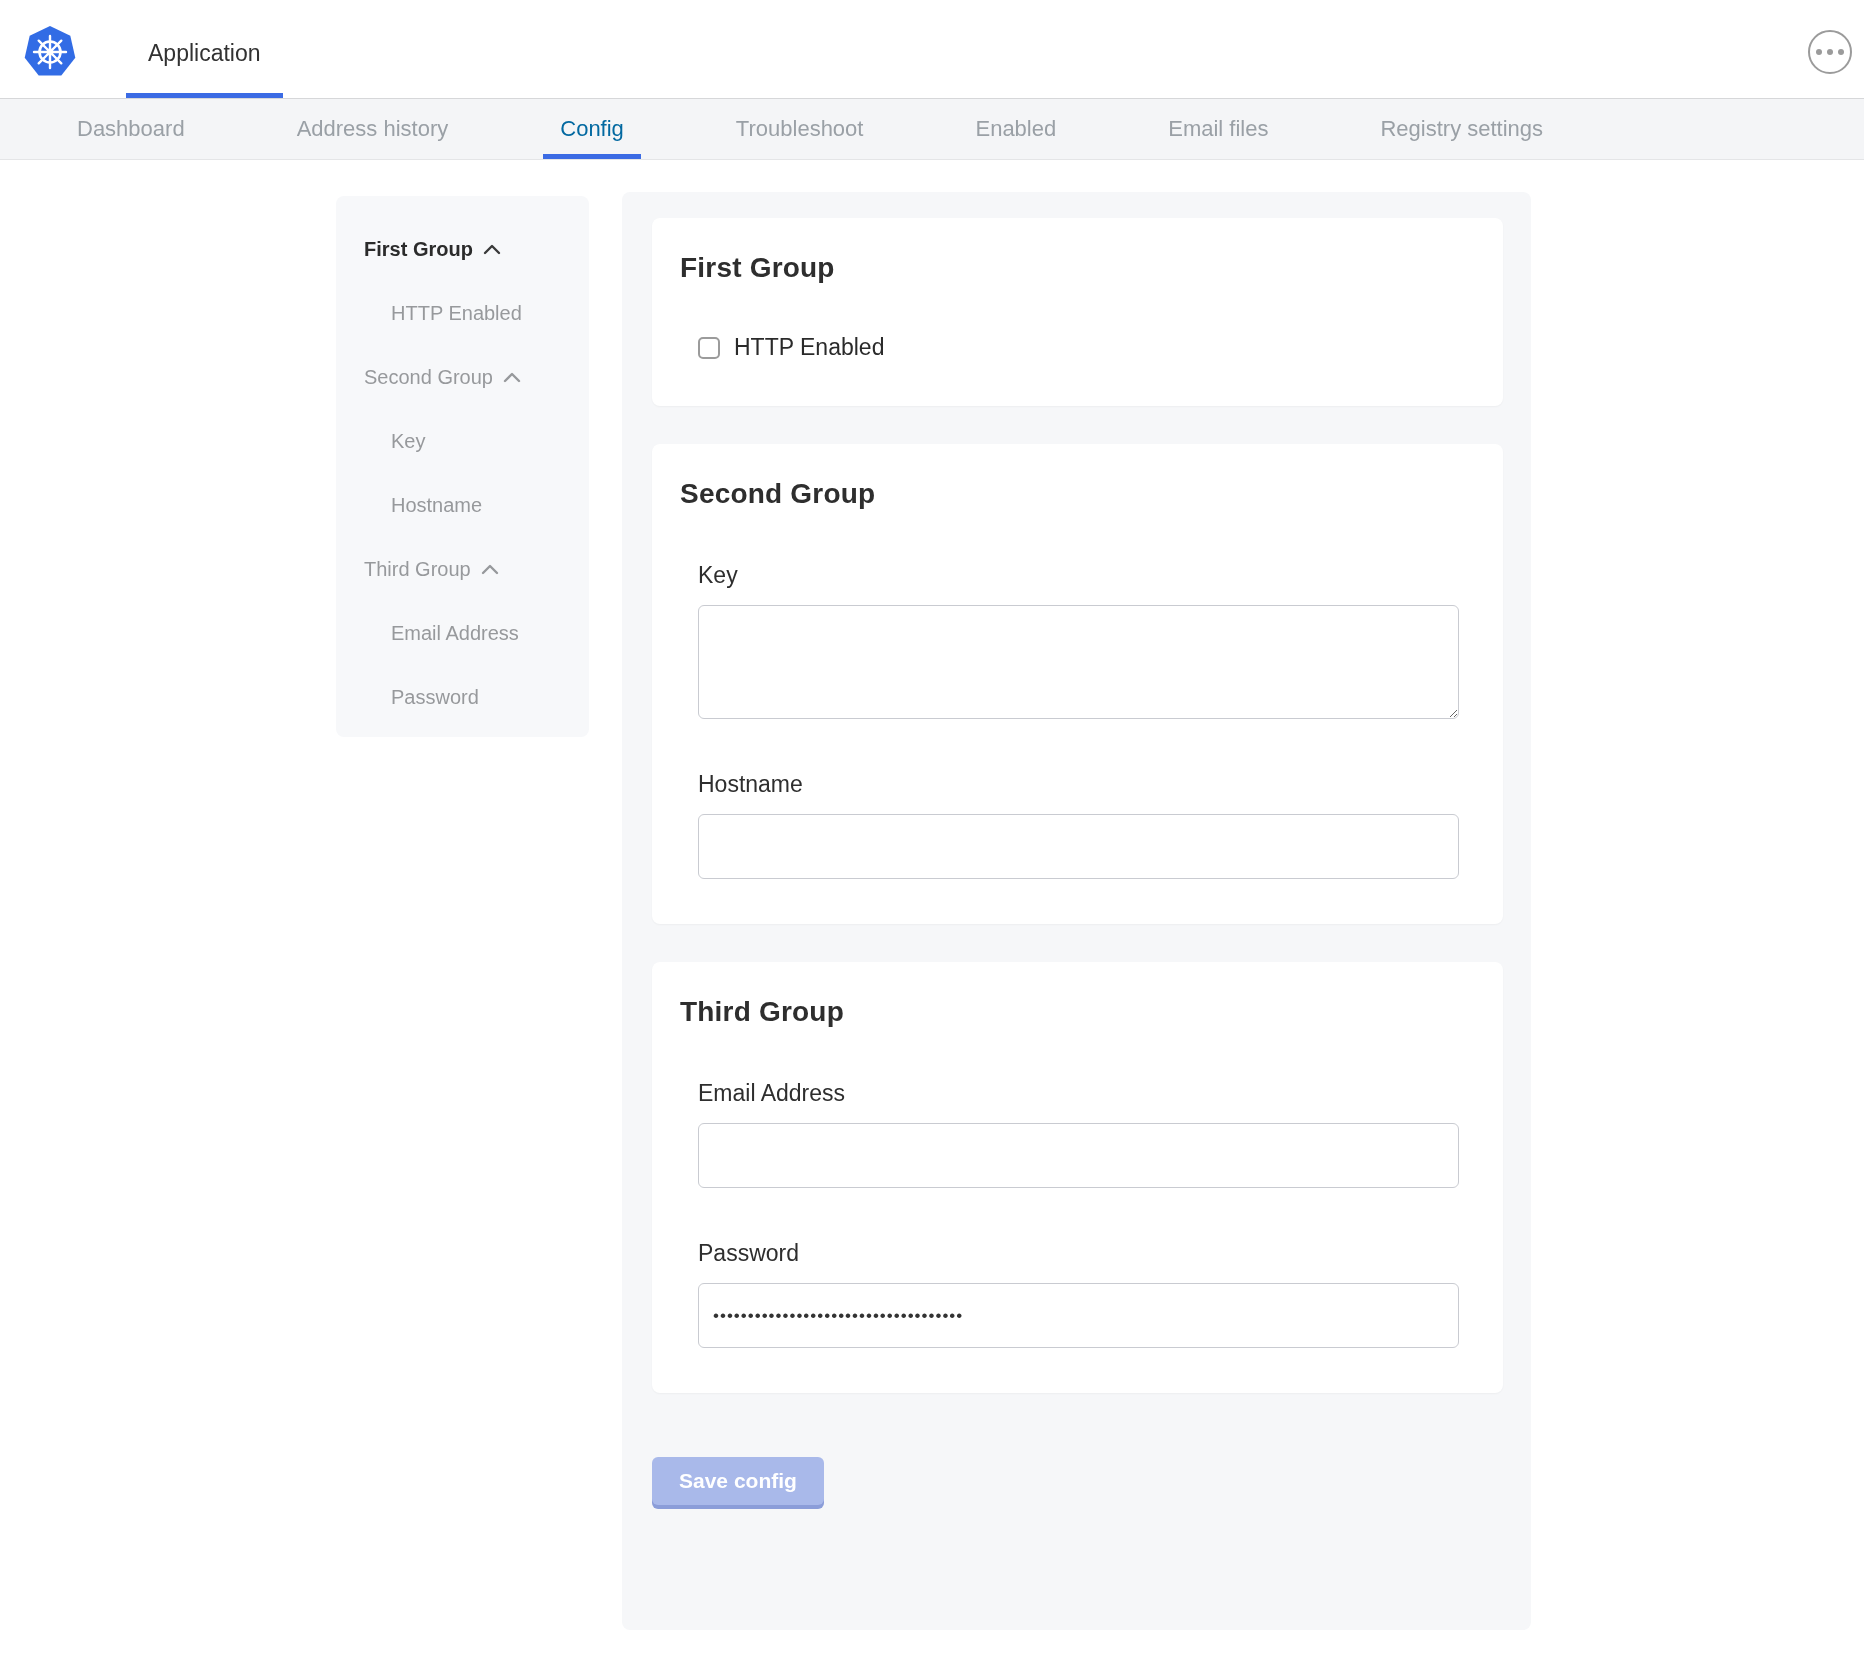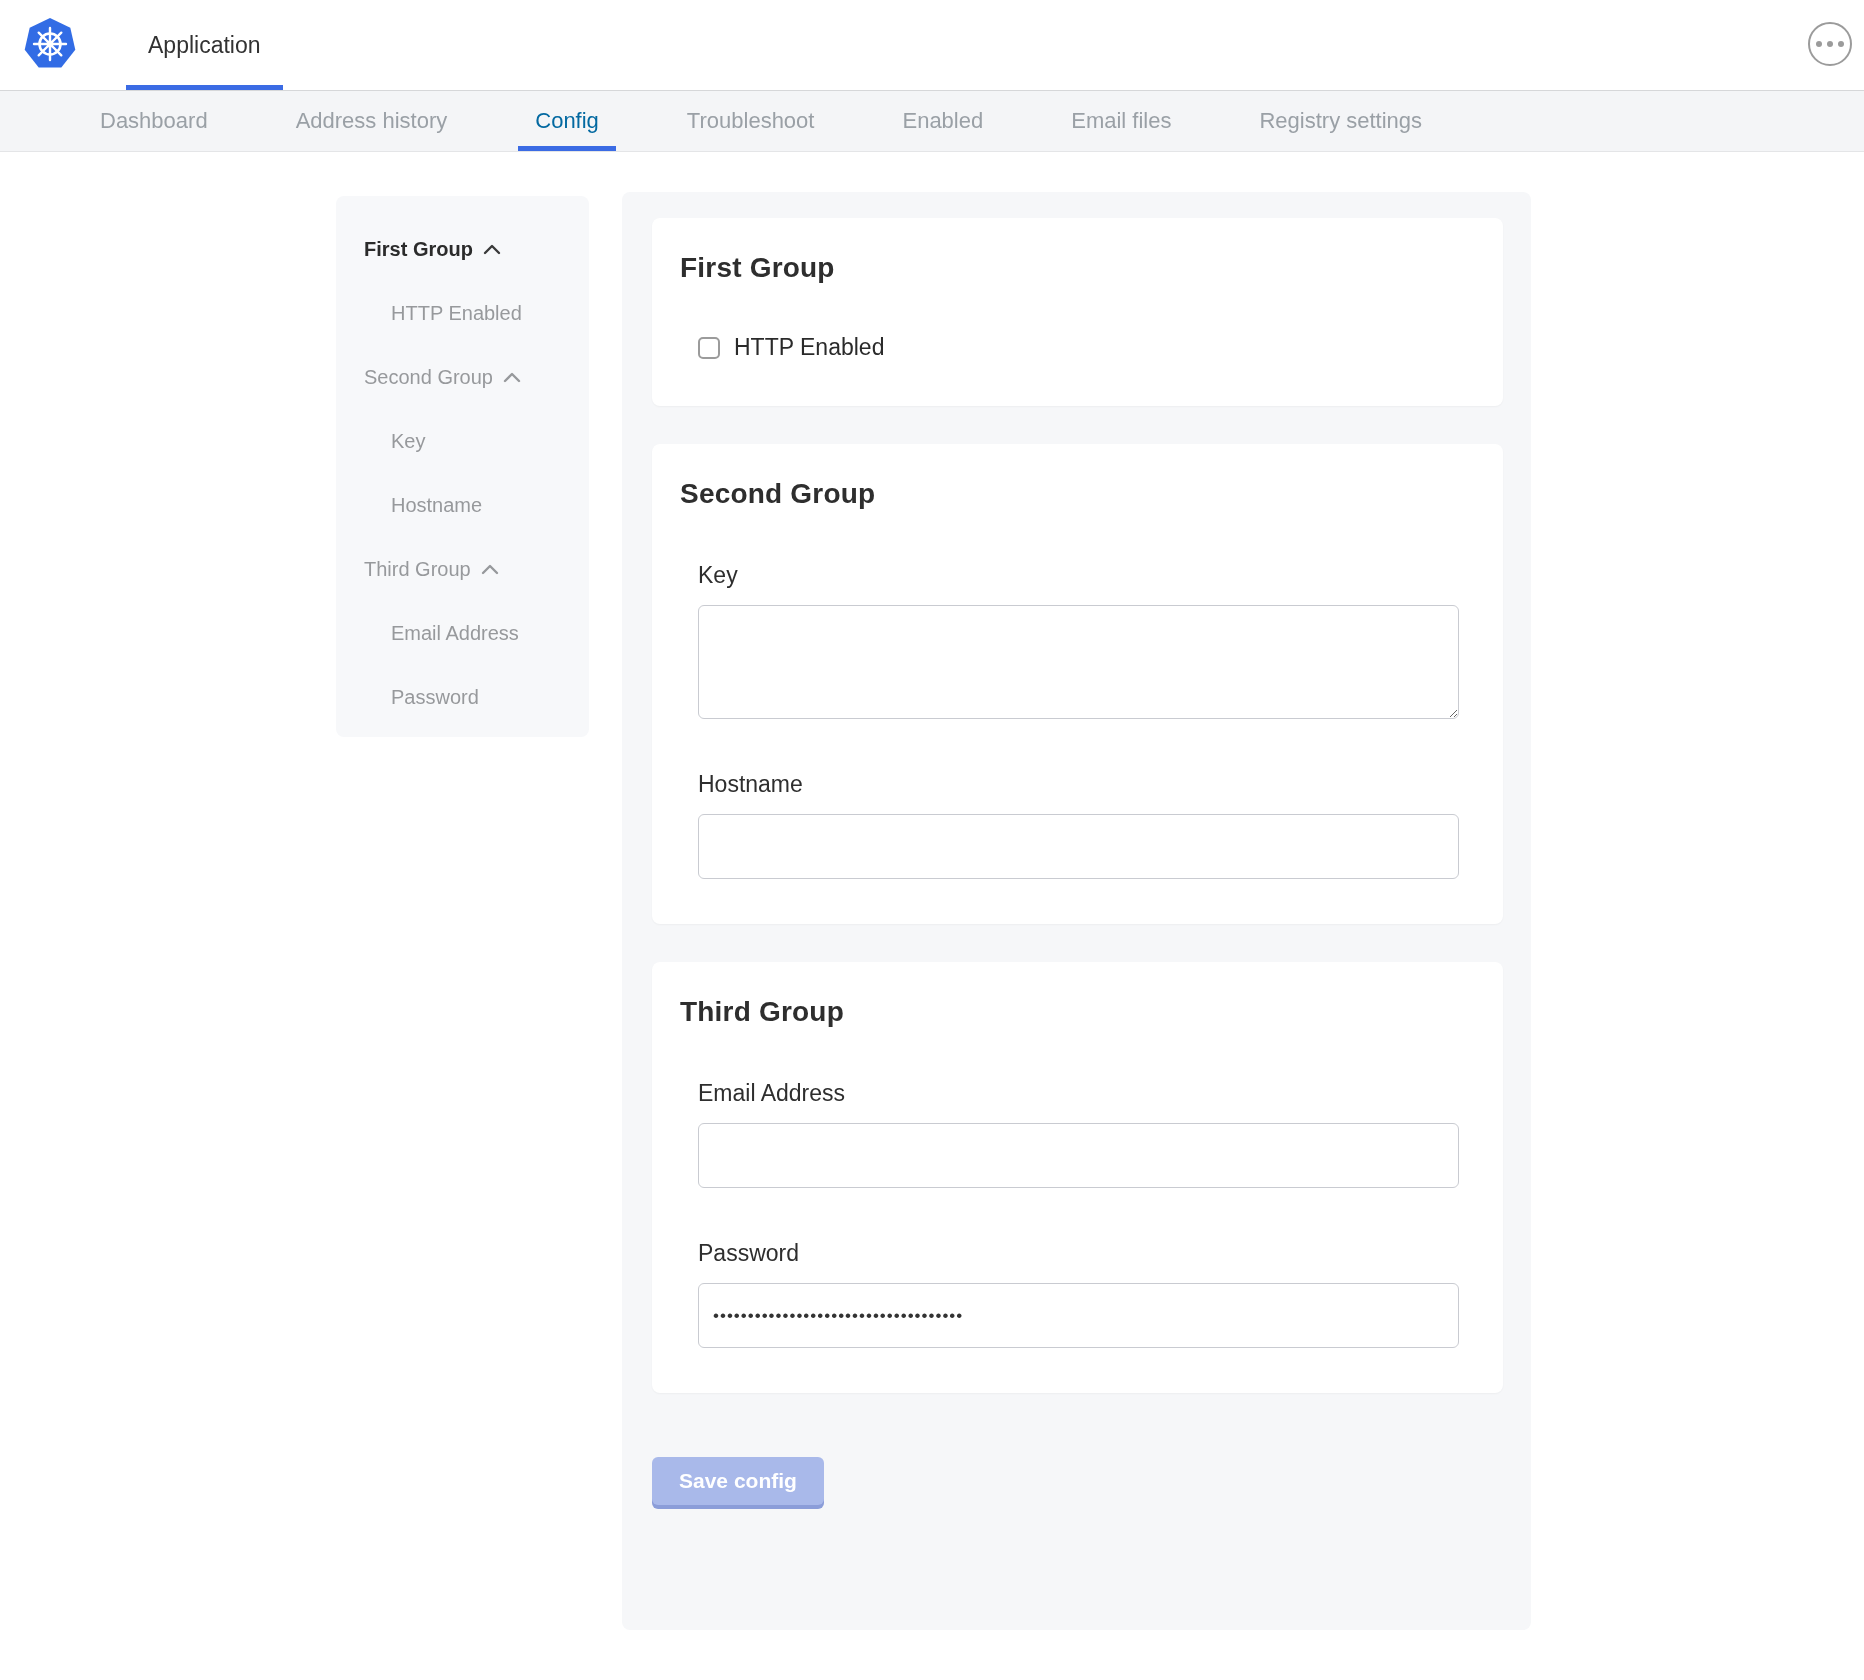--- a/index.html
+++ b/index.html
@@ -9,20 +9,21 @@
     position: relative; overflow: hidden;
     font-family: "Liberation Sans", sans-serif;
     color: #2e2e2e;
   }
 
   
   .topbar {
     height: 90px; background: #fff;
     display: flex; align-items: stretch;
     position: relative;
+    margin-top: 8px;
   }
   .logo-wrap {
     display: flex; align-items: center;
     padding-left: 24px; padding-right: 0;
   }
   .app-tab {
     margin-left: 50px;
     padding: 0 22px;
     display: flex; align-items: center;
     position: relative;
@@ -46,21 +47,21 @@
   }
 
   
   .subnav {
     height: 62px; background: #f4f5f7;
     border-top: 1px solid #d6d7d9;
     border-bottom: 1px solid #e4e5e7;
   }
   .subnav-tabs {
     display: flex; align-items: center; height: 100%;
-    padding-left: 100px; gap: 88px;
+    padding-left: 77px; gap: 112px;
   }
   .subnav-tab {
     font-size: 22px; color: #9aa0a6;
     position: relative; height: 100%;
     display: flex; align-items: center;
     cursor: pointer; white-space: nowrap;
   }
   .subnav-tab.active { color: #0369a1; }
   .subnav-tab.active::after {
     content: ""; position: absolute; left: -17px; right: -17px; bottom: 0;

